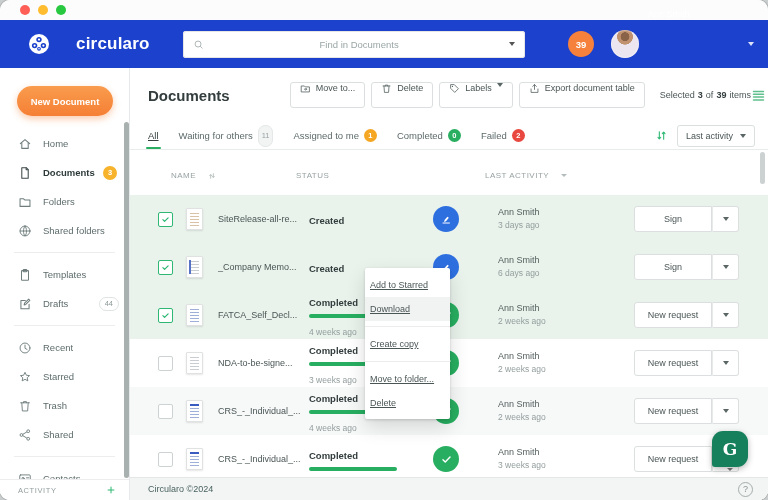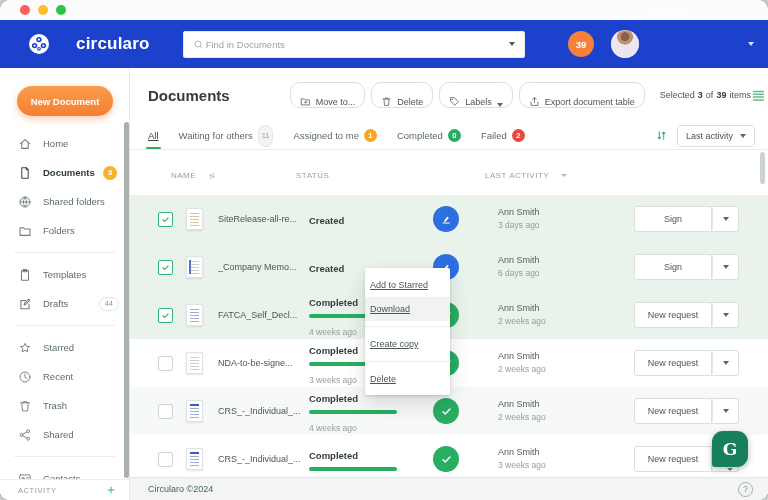--- a/index.html
+++ b/index.html
@@ -14,21 +14,21 @@
   .titlebar{height:20px;background:#fcfcfc;display:flex;align-items:center;padding-left:20px;gap:8px;}
   .dot{width:10px;height:10px;border-radius:50%;}
   .dot.red{background:#ff5f57}.dot.yellow{background:#febc2e}.dot.green{background:#28c840}
 
   
   .appbar{height:48px;background:#1b41cd;display:flex;align-items:center;padding:0 12px;}
   .logo{display:flex;align-items:center;gap:25px;margin-left:15px;color:#fff;}
   .logo-text{font-size:17px;font-weight:bold;letter-spacing:.2px;}
   .searchbox{margin-left:33px;width:342px;height:27px;background:#fff;border-radius:3px;display:flex;align-items:center;padding:0 10px;box-shadow:inset 0 0 0 1px #e6e6e6;}
   .searchbox svg{width:11px;height:11px;color:#a7b0b0;flex:none;}
-  .searchbox input{border:0;outline:0;flex:1;font-size:9.5px;color:#444;margin-left:0;font-family:inherit;background:transparent;}
+  .searchbox input{border:0;outline:0;flex:1;font-size:9.5px;color:#444;margin-left:6px;font-family:inherit;background:transparent;text-align:center;}
   .searchbox input::placeholder{color:#9aa5a5;}
   .search-caret{color:#555;flex:none;}
   .notif{margin-left:auto;width:26px;height:26px;border-radius:50%;background:#f5813c;color:#fff;font-size:9.5px;font-weight:bold;display:flex;align-items:center;justify-content:center;flex:none;}
   .userchip{display:flex;align-items:center;margin-left:17px;margin-right:2px;}
   .avatar{width:28px;height:28px;border-radius:50%;flex:none;background:
     radial-gradient(circle at 50% 24%, #8a6247 0 17%, #c19270 18% 30%, #ece6f0 32% 100%);
     box-shadow:inset 0 0 0 1px rgba(255,255,255,.35);}
   .user-text{margin-left:9px;line-height:12px;}
   .user-name{font-size:9px;color:#fff;}
   .user-email{font-size:8.5px;color:rgba(255,255,255,.72);margin-top:48px;}
@@ -51,21 +51,21 @@
   .sidebar-filters{position:absolute;bottom:0;left:0;right:0;height:21px;border-top:1px solid #ededed;display:flex;align-items:center;padding:0 13px 0 18px;background:#fff;}
   .filters-label{font-size:7.5px;letter-spacing:.6px;color:#939d9d;}
   .filters-plus{margin-left:auto;color:#2eb873;width:10px;height:10px;cursor:pointer;}
   .sidebar-scrollbar{position:absolute;left:124px;top:54px;width:5px;height:356px;background:#a9b0b0;border-radius:3px;z-index:6;}
   .main-scrollbar{position:absolute;right:3px;top:84px;width:5px;height:32px;background:#ccd1d1;border-radius:3px;z-index:6;}
 
   
   .main{flex:1;position:relative;overflow:hidden;background:#fff;}
   .toolbar{height:54px;display:flex;align-items:center;padding:0 16px 0 18px;}
   .page-title{font-size:15px;font-weight:bold;color:#333d3d;margin-right:60px;white-space:nowrap;}
-  .tb-btn{height:26px;border:1px solid #dcdfdf;border-radius:10px;background:#fff;display:flex;align-items:flex-end;gap:5px;padding:0 9px;font-size:9px;color:#4a5555;margin-right:6px;font-family:inherit;cursor:pointer;white-space:nowrap;}
+  .tb-btn{height:26px;border:1px solid #dcdfdf;border-radius:3px;background:#fff;display:flex;align-items:flex-start;gap:5px;padding:0 9px;font-size:9px;color:#4a5555;margin-right:6px;font-family:inherit;cursor:pointer;white-space:nowrap;}
   .tb-btn svg{width:11px;height:11px;color:#5a6565;flex:none;}
   .tb-btn .caret{border-top-color:#5a6565;}
   .sel-text{font-size:9px;color:#4a5555;margin-left:9px;white-space:nowrap;display:flex;gap:3px;}
   .sel-text b{color:#333d3d;}
   .view-icons{margin-left:auto;display:flex;gap:11px;align-items:center;}
   .icon-list{width:15px;height:15px;color:#5fc08d;cursor:pointer;}
 
   .tabsbar{height:28px;border-bottom:1px solid #e9ecec;display:flex;align-items:stretch;padding:0 13px 0 18px;gap:20px;}
   .tab{font-size:9.5px;color:#5d6a6a;display:flex;align-items:center;gap:5px;position:relative;cursor:pointer;white-space:nowrap;}
   .tab.active{color:#343f3f;text-decoration:underline;}
@@ -195,33 +195,33 @@
         </div>
         <div class="nav-item active">
           <svg class="ni" viewBox="0 0 24 24" fill="none" stroke="currentColor" stroke-width="1.8" stroke-linecap="round" stroke-linejoin="round">
               <path d="M6.5 3h8l3 3v15h-11z"></path>
               <path d="M14 3v3.5h3.5"></path>
             </svg>
           <span>Documents</span>
           <span class="badge-amber">3</span>
         </div>
         <div class="nav-item">
+          <svg class="ni" viewBox="0 0 24 24" fill="none" stroke="currentColor" stroke-width="1.8" stroke-linecap="round" stroke-linejoin="round">
+              <path d="M3.5 6.5h6l2 2h9v11h-17z"></path>
+            </svg>
+          <span>Folders</span>
+        </div>
+        <div class="nav-item">
           <svg class="ni" viewBox="0 0 24 24" fill="none" stroke="currentColor" stroke-width="1.6" stroke-linecap="round">
               <circle cx="12" cy="12" r="8.5"></circle>
               <path d="M3.5 12h17"></path>
               <path d="M12 3.5c3.5 3.5 3.5 13.5 0 17-3.5-3.5-3.5-13.5 0-17z"></path>
             </svg>
           <span>Shared folders</span>
         </div>
-        <div class="nav-item">
-          <svg class="ni" viewBox="0 0 24 24" fill="none" stroke="currentColor" stroke-width="1.8" stroke-linecap="round" stroke-linejoin="round">
-              <path d="M3.5 6.5h6l2 2h9v11h-17z"></path>
-            </svg>
-          <span>Folders</span>
-        </div>
 
         <div class="nav-divider"></div>
 
         <div class="nav-item">
           <svg class="ni" viewBox="0 0 24 24" fill="none" stroke="currentColor" stroke-width="1.8" stroke-linejoin="round">
               <rect x="6" y="4.5" width="12" height="16.5" rx="1"></rect>
               <rect x="9" y="2.5" width="6" height="4" rx="1"></rect>
             </svg>
           <span>Templates</span>
         </div>
@@ -230,31 +230,31 @@
               <path d="M19 12.5V20H5V6h7.5"></path>
               <path d="M10.5 13.5l.8-2.8 7-7 2 2-7 7z"></path>
             </svg>
           <span>Drafts</span>
           <span class="count-pill">44</span>
         </div>
 
         <div class="nav-divider"></div>
 
         <div class="nav-item">
-          <svg class="ni" viewBox="0 0 24 24" fill="none" stroke="currentColor" stroke-width="1.6" stroke-linejoin="round">
-              <path d="M12 4l2.4 5 5.4.6-4 3.7 1.1 5.3L12 16l-4.9 2.6 1.1-5.3-4-3.7 5.4-.6z"></path>
-            </svg>
-          <span>Starred</span>
-        </div>
-        <div class="nav-item">
           <svg class="ni" viewBox="0 0 24 24" fill="none" stroke="currentColor" stroke-width="1.6" stroke-linecap="round">
               <circle cx="12" cy="12" r="8.5"></circle>
               <path d="M12 7v5.5l3.5 2"></path>
             </svg>
           <span>Recent</span>
+        </div>
+        <div class="nav-item">
+          <svg class="ni" viewBox="0 0 24 24" fill="none" stroke="currentColor" stroke-width="1.6" stroke-linejoin="round">
+              <path d="M12 4l2.4 5 5.4.6-4 3.7 1.1 5.3L12 16l-4.9 2.6 1.1-5.3-4-3.7 5.4-.6z"></path>
+            </svg>
+          <span>Starred</span>
         </div>
         <div class="nav-item">
           <svg class="ni" viewBox="0 0 24 24" fill="none" stroke="currentColor" stroke-width="1.6" stroke-linecap="round" stroke-linejoin="round">
               <path d="M4.5 6.5h15"></path>
               <path d="M9.5 6.5V4.5h5v2"></path>
               <path d="M6.5 6.5l1 14h9l1-14"></path>
             </svg>
           <span>Trash</span>
         </div>
         <div class="nav-item">
@@ -571,20 +571,21 @@
       </div>
     </section>
   </div>
 
   <div class="menu">
     <div class="menu-item">Add to Starred</div>
     <div class="menu-item hover">Download</div>
     <div class="menu-divider"></div>
     <div class="menu-item">Create copy</div>
     <div class="menu-divider"></div>
+    <div class="menu-item">Move to folder...</div>
     <div class="menu-item">Delete</div>
   </div>
 
   <div class="grammarly">
     <div class="g-bubble">G</div>
     <span class="caret g-caret"></span>
   </div>
 
 </div>
 

